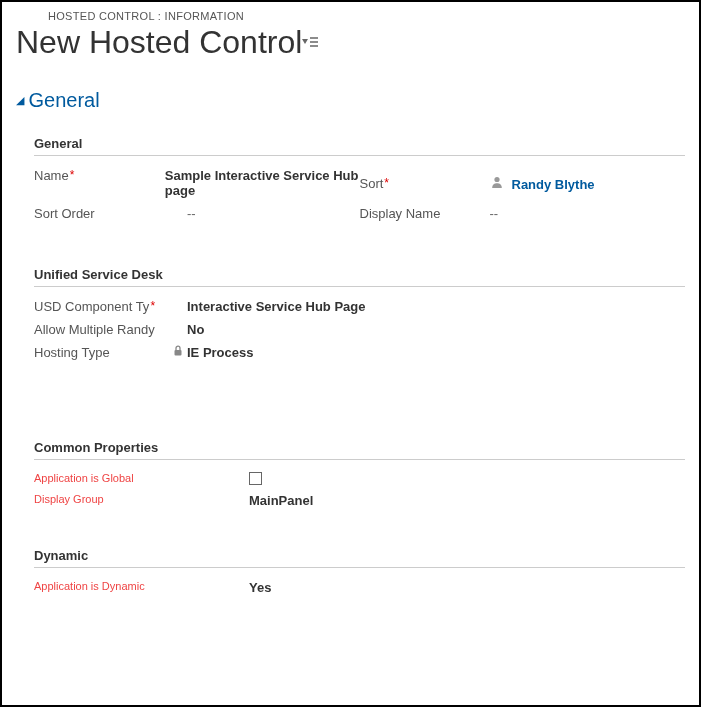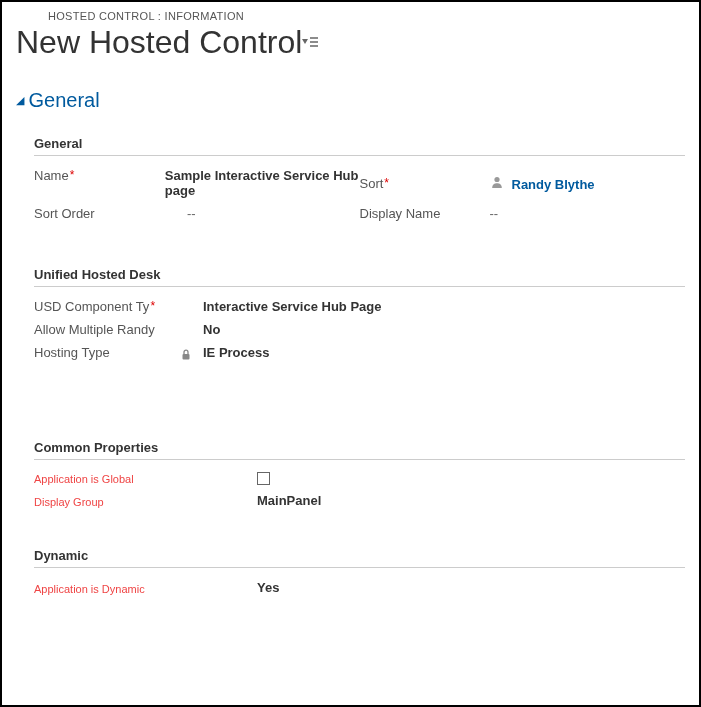--- a/index.html
+++ b/index.html
@@ -129,23 +129,22 @@
       display: flex;
       align-items: flex-end;
       gap: 8px;
     }
     .person-icon {
       color: #888;
       font-size: 14px;
     }
     .one-col-row {
       display: flex;
-      align-items: flex-end;
+      align-items: flex-start;
       margin-bottom: 8px;
-      gap: 8px;
     }
     .checkbox {
       width: 13px;
       height: 13px;
       border: 1px solid #666;
       background: #fff;
     }
     .checkbox.checked.disabled {
       background: #e6e6e6;
       display: inline-flex;
@@ -214,21 +213,21 @@
         <span class="field-placeholder">--</span>
       </div>
       <div class="owner-col">
         <span class="owner-label">Display Name</span>
         <span class="field-placeholder">--</span>
       </div>
     </div>
   </div>
 
   <div class="group" style="margin-bottom:80px;">
-    <div class="group-title">Unified Hosted Desk</div>
+    <div class="group-title">Unified Service Desk</div>
 
     <div class="one-col-row">
       <span class="field-label">
         <span>USD Component Ty</span><span class="req">*</span>
       </span>
       <span class="lock-cell"></span>
       <span class="field-value">Interactive Service Hub Page</span>
     </div>
 
     <div class="one-col-row">

